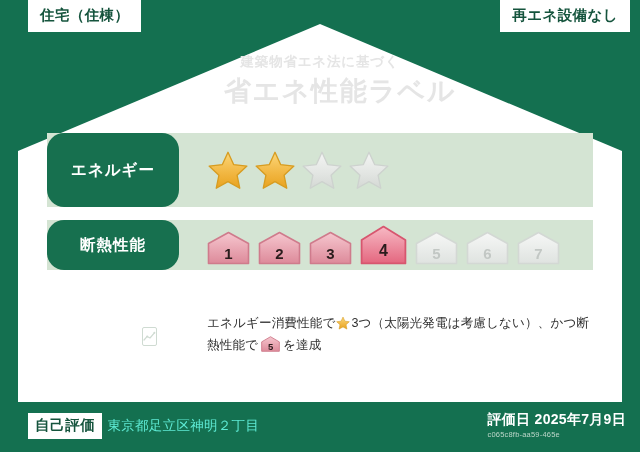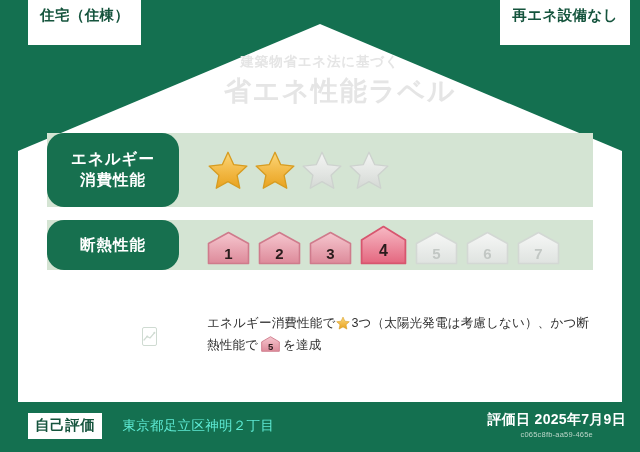--- a/index.html
+++ b/index.html
@@ -27,21 +27,21 @@
   
   .corner-tag {
     position: absolute;
     top: 0;
     background: #ffffff;
     color: #15543d;
     font-size: 14.5px;
     font-weight: bold;
     letter-spacing: 0.4px;
     line-height: 1;
-    padding: 8px 12px 22px 12px;
+    padding: 8px 12px 9px 12px;
     white-space: nowrap;
     z-index: 6;
   }
   .corner-tag.left  { left: 28px; }
   .corner-tag.right { right: 10px; }
 
   
   .house-card {
     position: absolute;
     left: 18px;
@@ -225,21 +225,21 @@
     height: 50px;
     z-index: 6;
     color: #ffffff;
   }
   .footer-left {
     position: absolute;
     left: 28px;
     top: 11px;
     display: flex;
     align-items: center;
-    gap: 20px;
+    gap: 5px;
   }
   .self-eval-badge {
     background: #ffffff;
     color: #15543d;
     font-size: 14.5px;
     font-weight: bold;
     letter-spacing: 0.6px;
     line-height: 1;
     padding: 5px 7px 6px 7px;
     white-space: nowrap;
@@ -248,21 +248,21 @@
     font-size: 13.5px;
     color: #5eead4;
     letter-spacing: 0.3px;
     line-height: 1;
     white-space: nowrap;
   }
   .footer-right {
     position: absolute;
     right: 14px;
     top: 9px;
-    text-align: center;
+    text-align: left;
   }
   .eval-date {
     font-size: 14px;
     font-weight: bold;
     letter-spacing: 0.3px;
     line-height: 1.2;
     color: #ffffff;
     white-space: nowrap;
   }
   .eval-id {
@@ -287,21 +287,20 @@
   <div class="title-block">
     <div class="title-sub">建築物省エネ法に基づく</div>
     <div class="title-main">省エネ性能ラベル</div>
   </div>
 
   <div class="rows">
 
     <div class="perf-row row-energy">
       <div class="row-label">
         <span class="lbl-line">エネルギー</span>
-        <span class="lbl-line">消費性能</span>
       </div>
       <div class="row-body">
         <div class="stars">
 
           <svg class="star-ico" width="42" height="42" viewBox="0 0 44 44">
             <defs>
               <linearGradient id="gGold1" x1="0" y1="0" x2="0" y2="1">
                 <stop offset="0%" stop-color="#fbd77a"></stop>
                   <stop offset="55%" stop-color="#f2b844"></stop>
                   <stop offset="100%" stop-color="#e8a21f"></stop>

